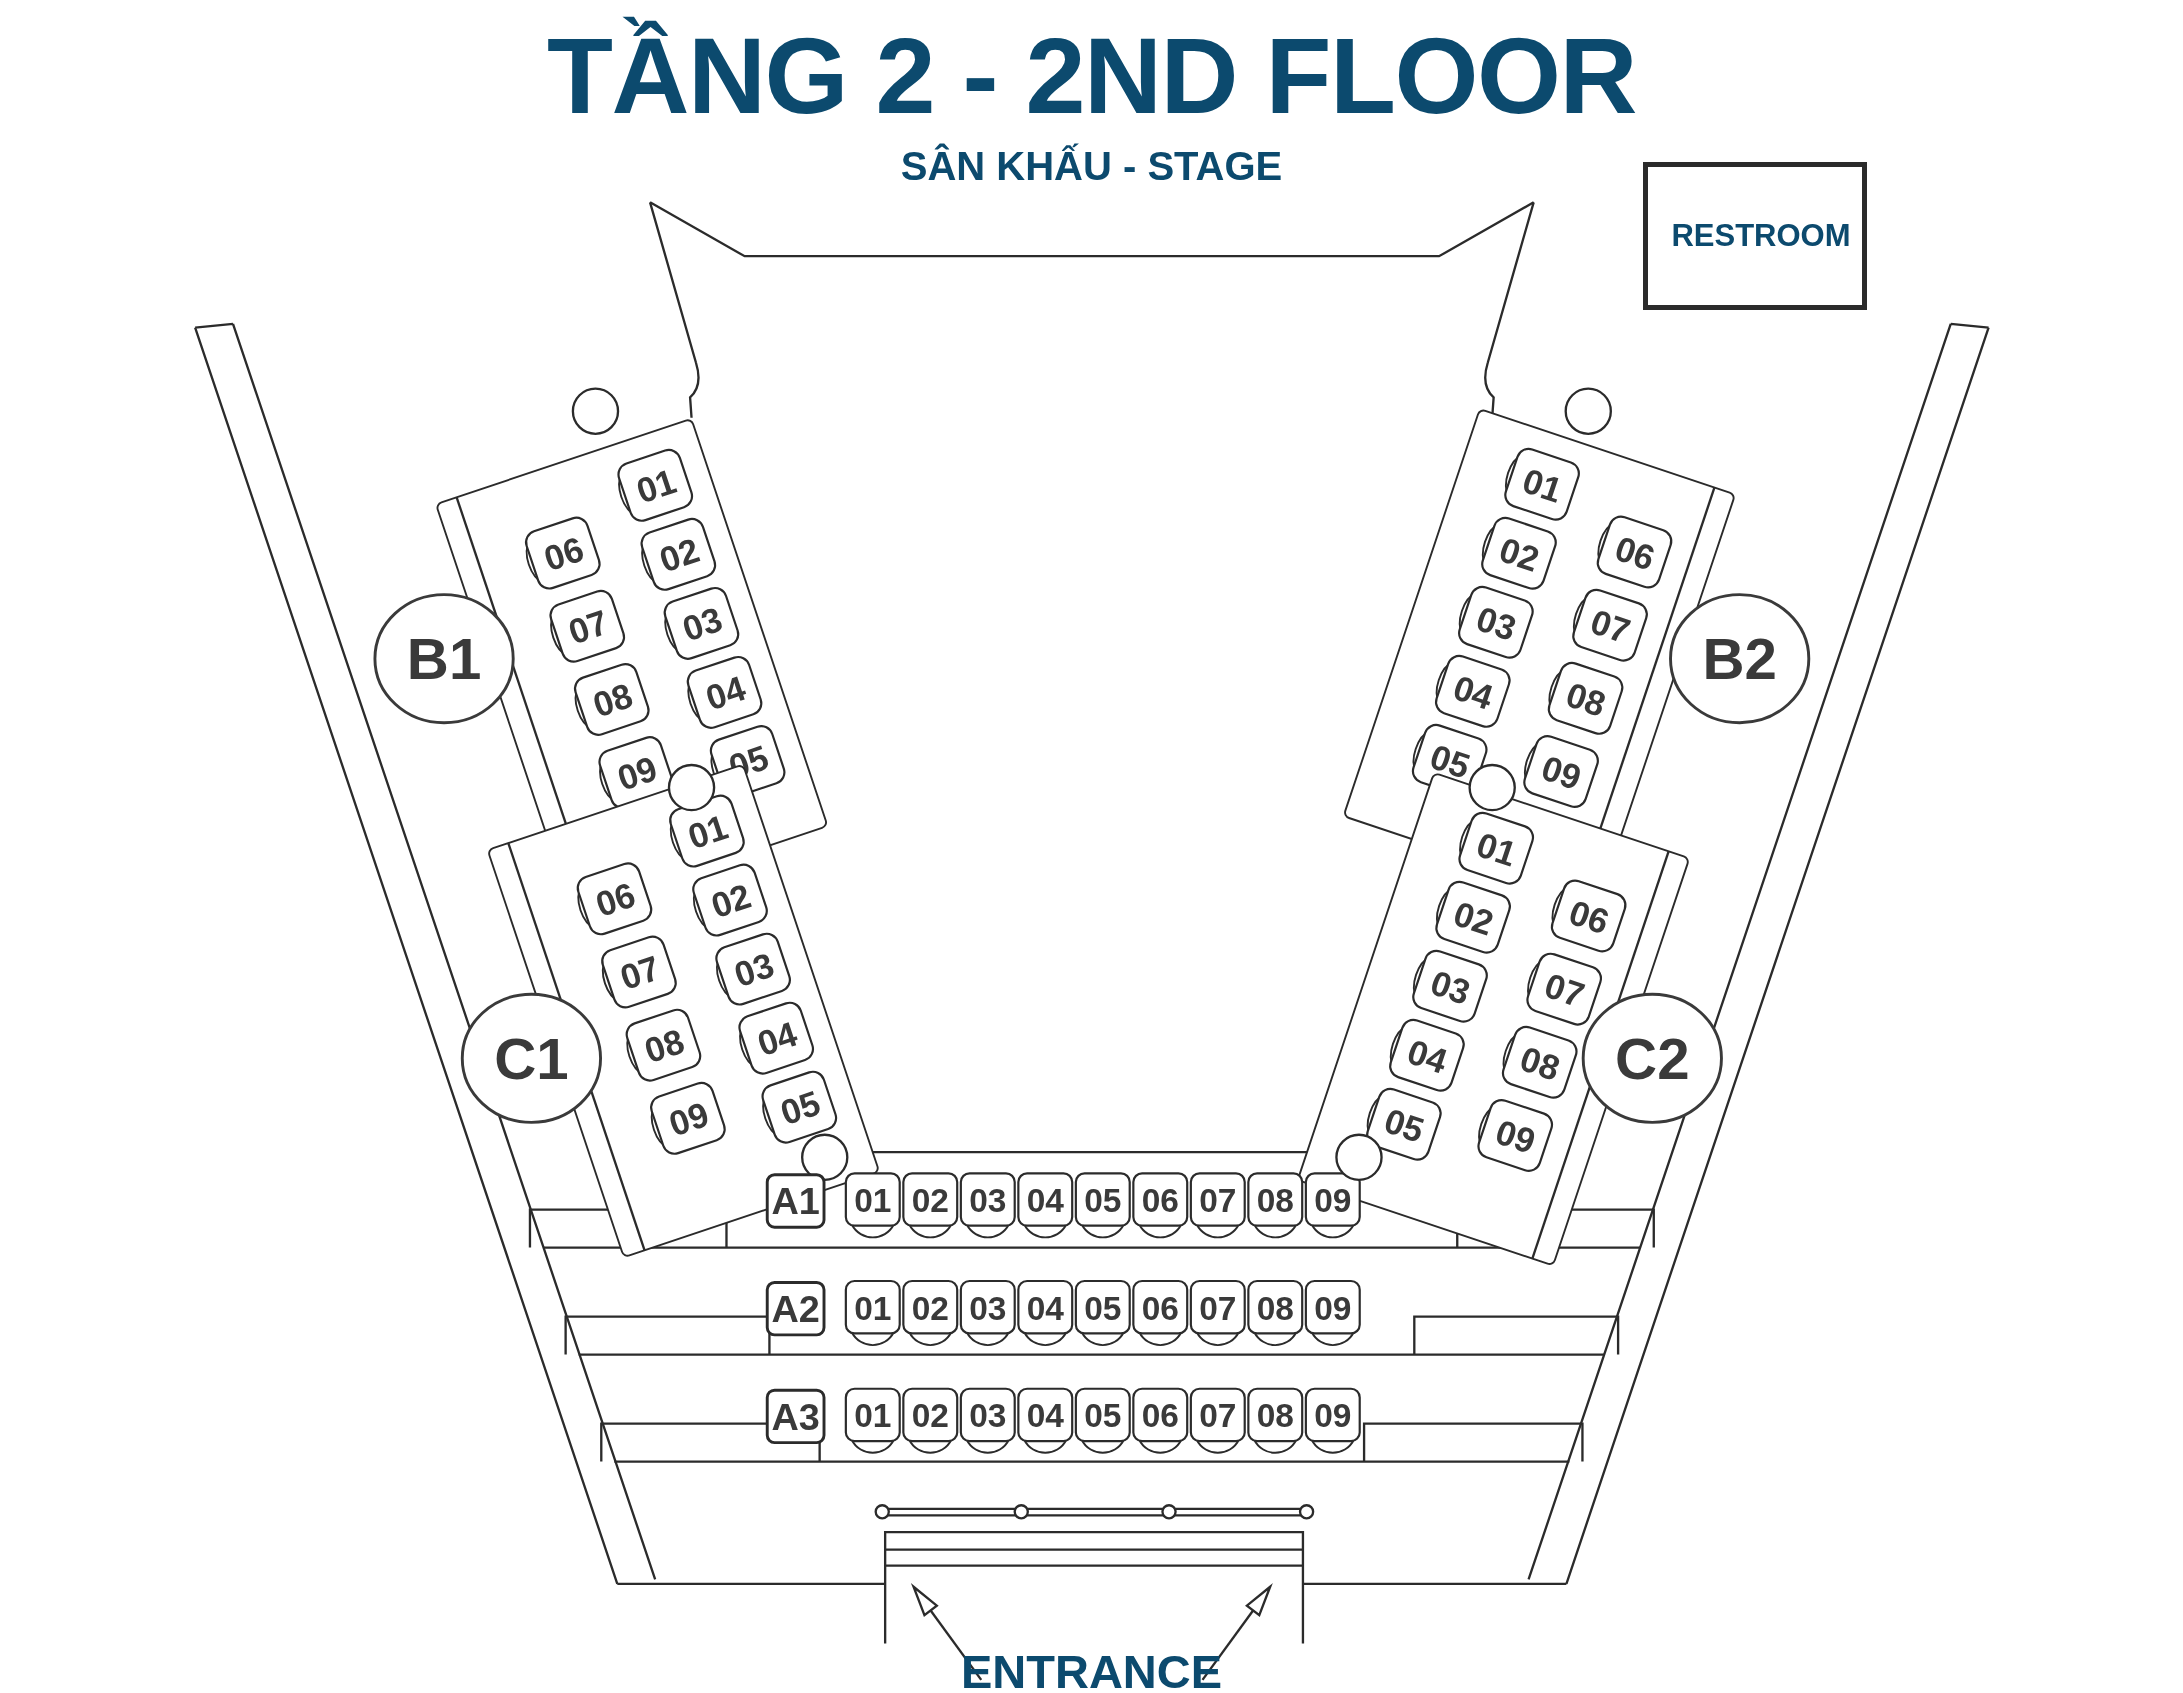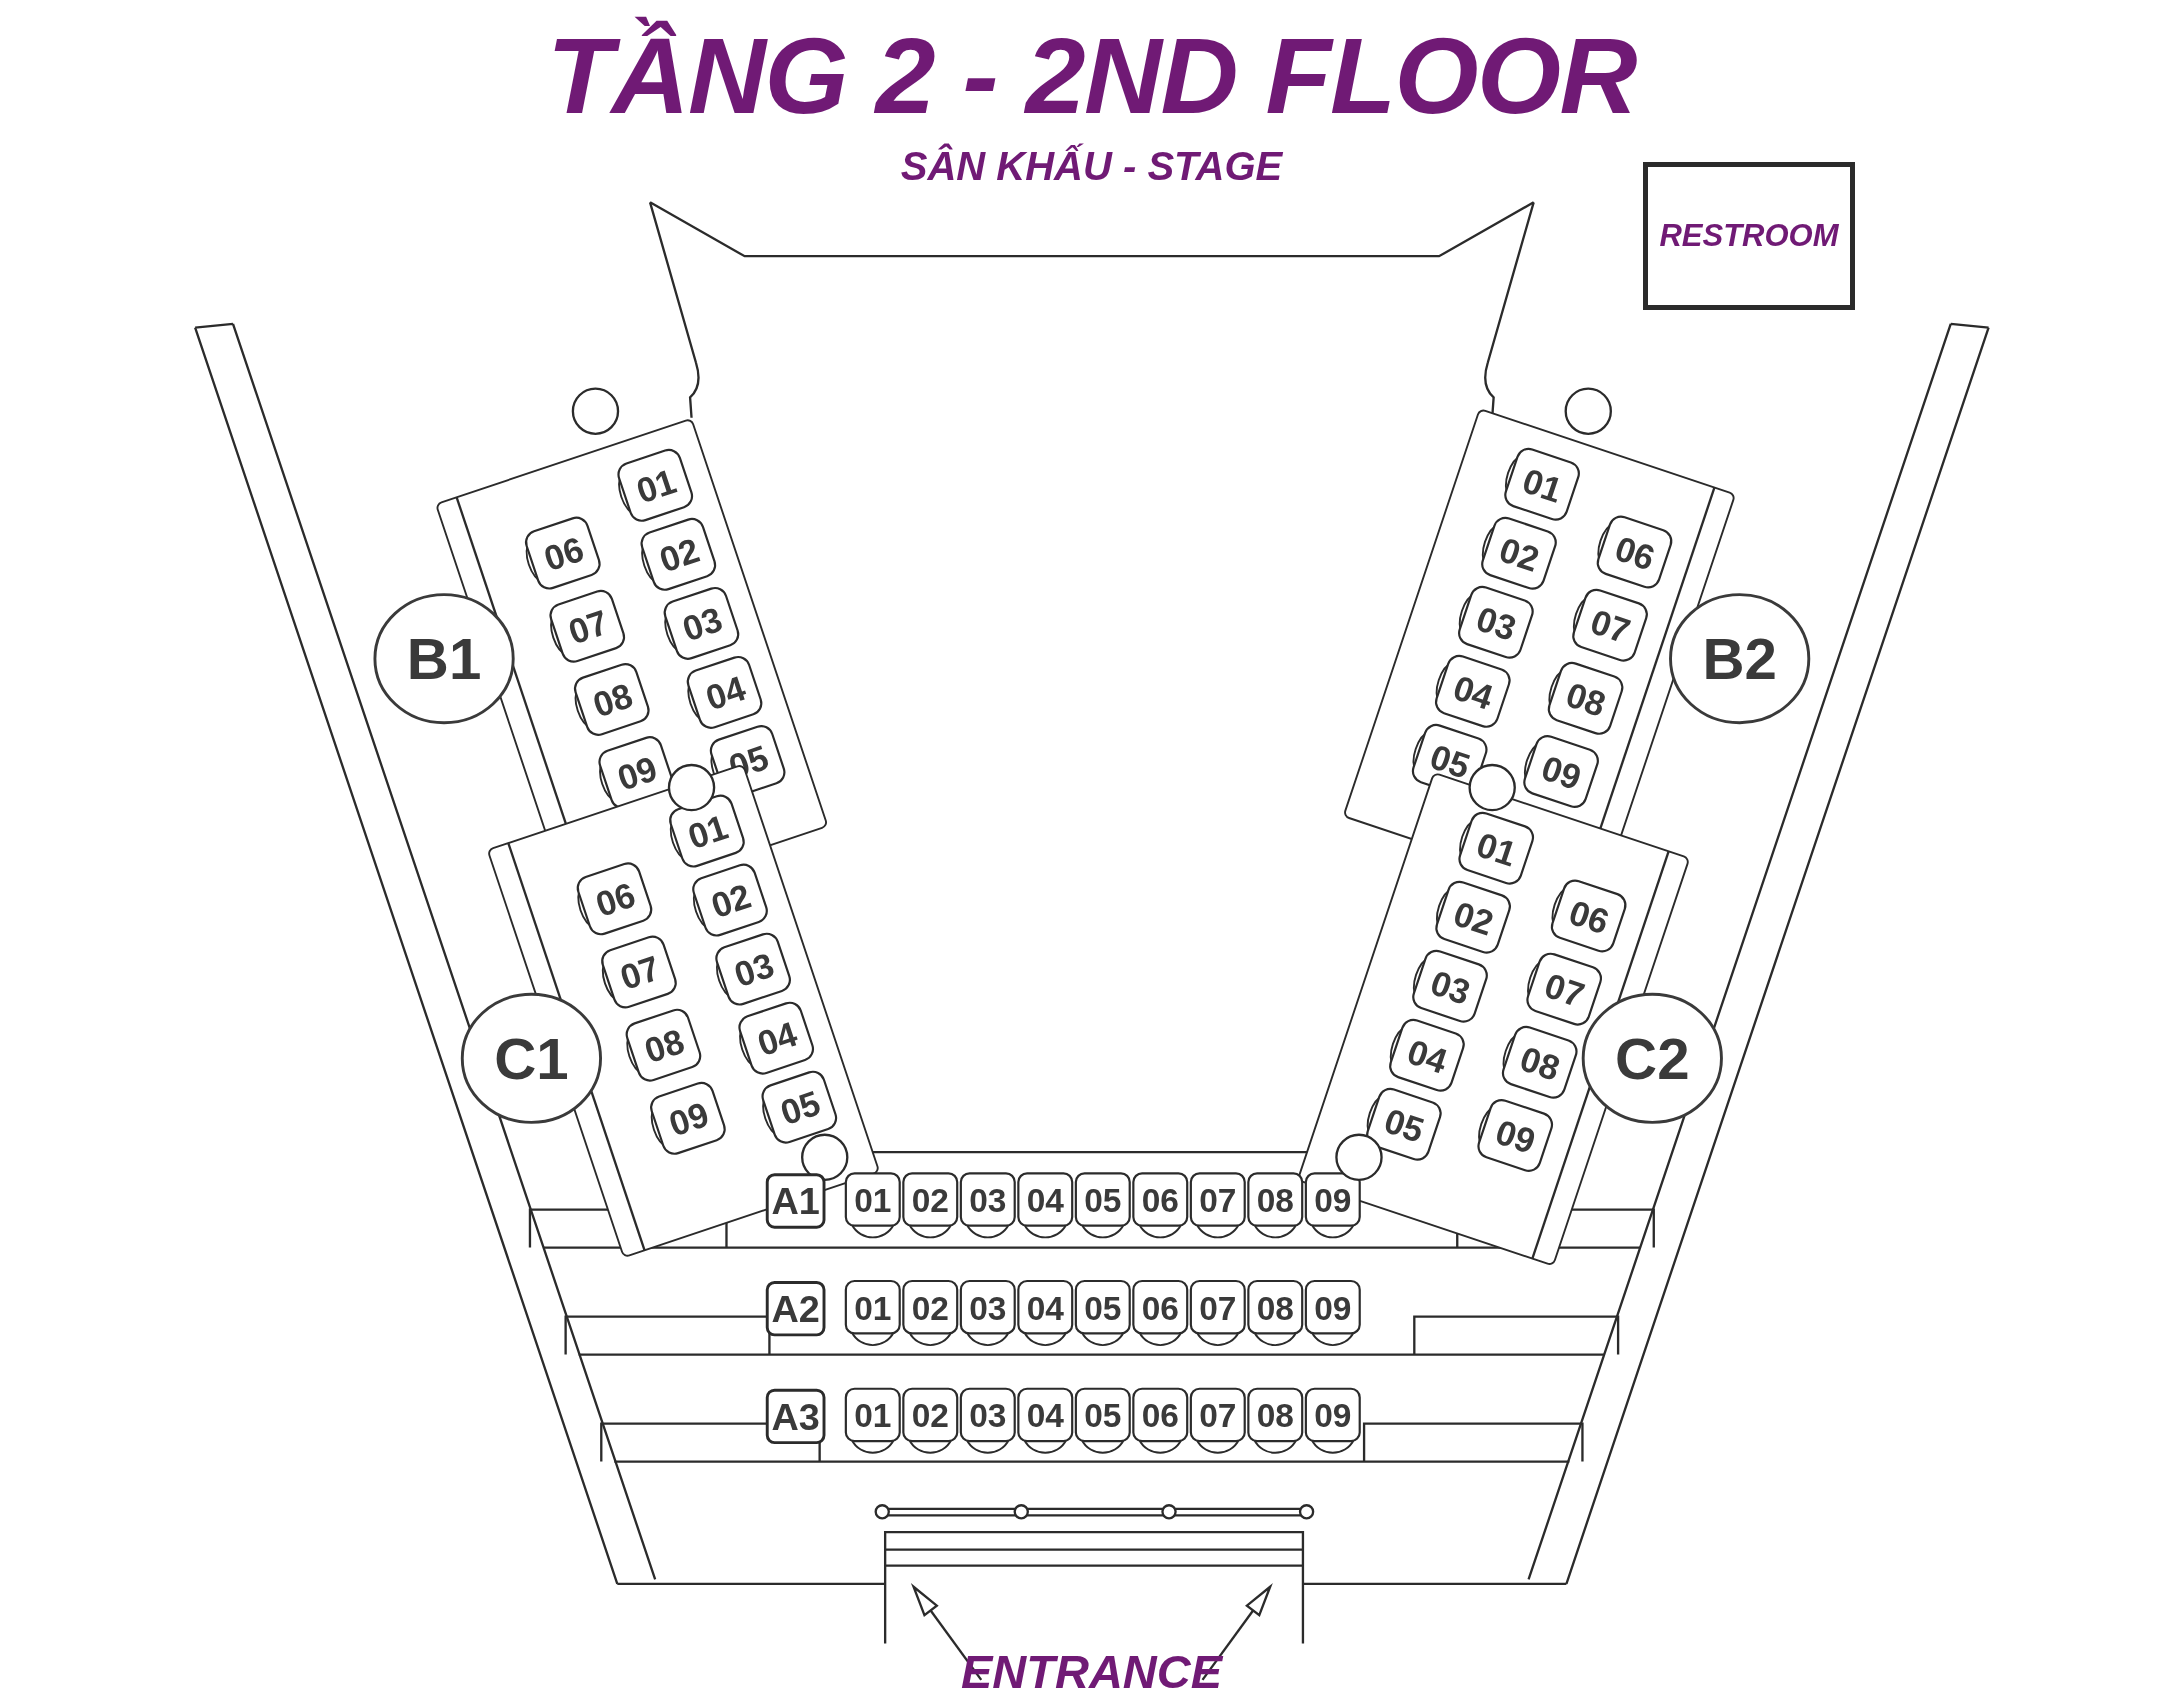--- a/index.html
+++ b/index.html
@@ -1,23 +1,23 @@
 <!DOCTYPE html>
 <html style="font-size:11.6px"><head>
 <meta charset="utf-8">
 <style>
   html,body{margin:0;padding:0;background:#fff;}
   #stage-area{position:relative;width:2183px;height:1693px;background:#fff;overflow:hidden;
     font-family:"Liberation Sans","DejaVu Sans",sans-serif;color:#3a3a3a;}
   #plan{position:absolute;left:0;top:0;}
-  .ovl{position:absolute;font-weight:bold;color:#701a75;white-space:nowrap;font-style:italic;}
+  .ovl{position:absolute;font-weight:bold;color:#0c4a6e;white-space:nowrap;}
   #title{left:0;top:13px;width:100%;text-align:center;font-size:108px;letter-spacing:-1.5px;}
   #subtitle{left:0;top:144px;width:100%;text-align:center;font-size:40px;}
   #restroom{left:1643px;top:162px;width:202px;height:138px;border:5.1px solid #2b2b2b;
-    display:flex;align-items:center;justify-content:center;font-size:31px;}
+    display:flex;align-items:center;justify-content:center;font-size:31px;padding-left:12px;}
   #entrance-l1{left:0;top:1586px;width:100%;text-align:center;font-size:47px;}
   #entrance-l2{left:0;top:1644px;width:100%;text-align:center;font-size:47px;}
   svg text{font-family:"Liberation Sans","DejaVu Sans",sans-serif;font-weight:bold;fill:#3a3a3a;}
   .arch{stroke:#2b2b2b;stroke-width:3.2;fill:none;}
   .pillar{fill:#fff;stroke:#2b2b2b;stroke-width:3.2;}
   .seat-rect{fill:#fff;stroke:#2b2b2b;stroke-width:3;}
   .seat-arc{fill:#fff;stroke:#2b2b2b;stroke-width:2.6;}
   .sec-circle{fill:#fff;stroke:#3a3a3a;stroke-width:4;}
   .row-label-box{fill:#fff;stroke:#2b2b2b;stroke-width:4;}
 </style>

